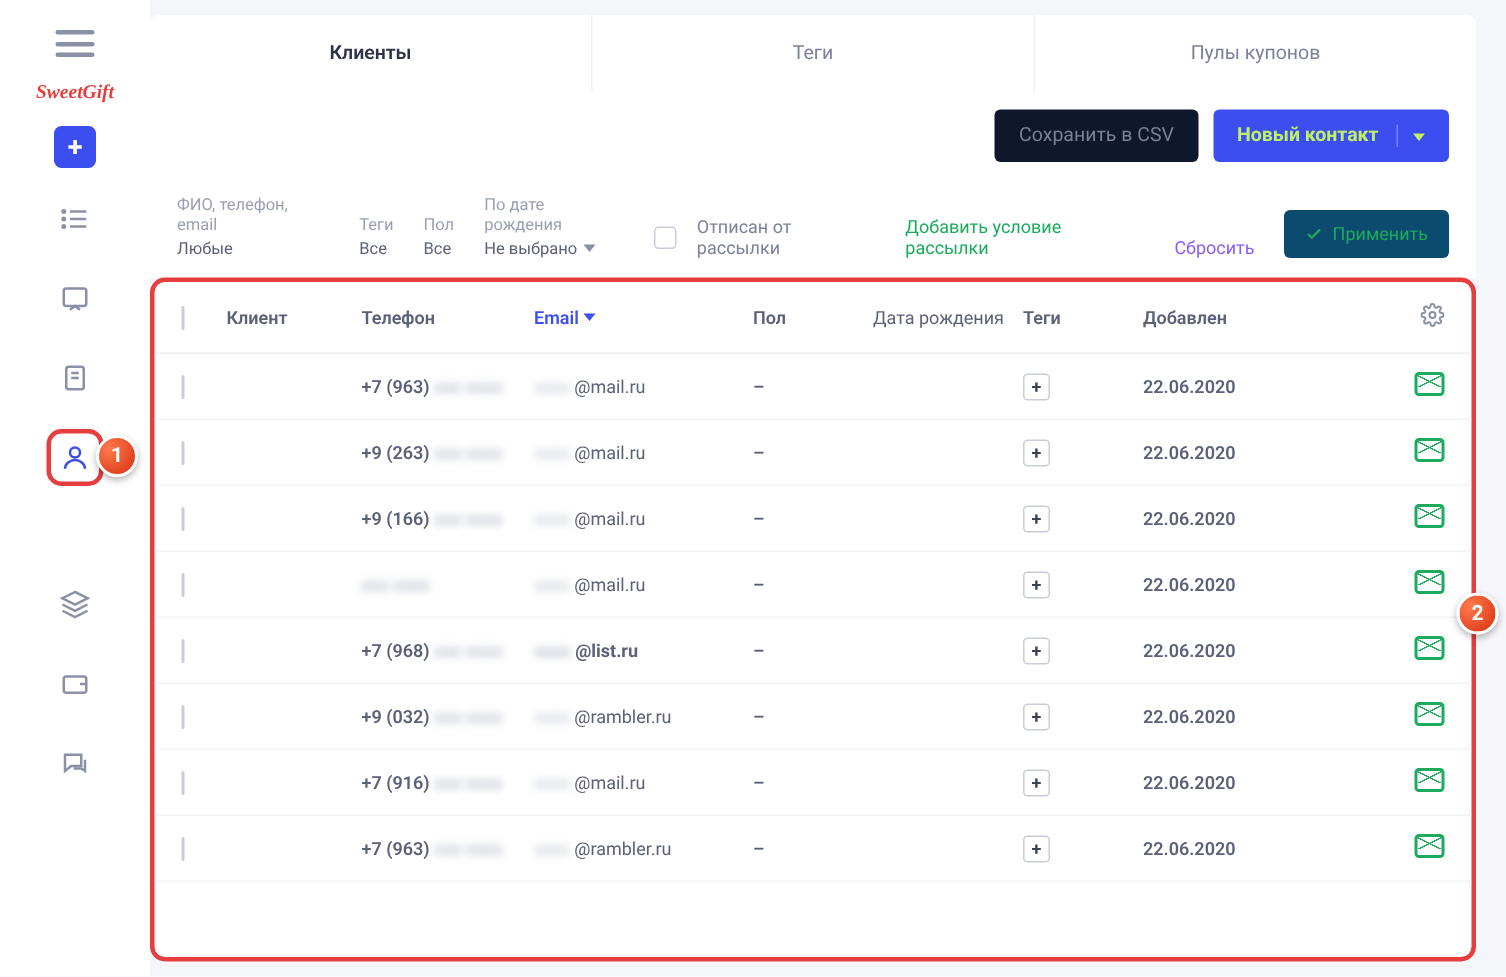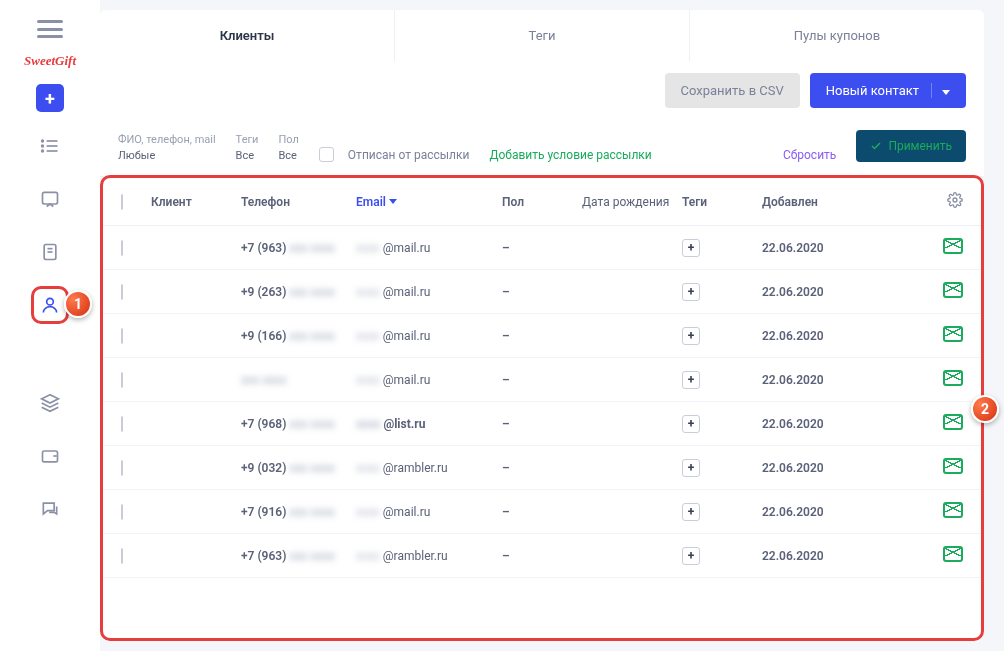--- a/index.html
+++ b/index.html
@@ -13,22 +13,22 @@
 .nav-icon.active{color:#3c4ef0;border:3px solid #e63d3d;border-radius:10px}
 .nav-icon svg{width:20px;height:20px}
 .nav-spacer{height:30px}
 .main{position:absolute;left:100px;top:10px;right:20px;bottom:10px;display:flex;flex-direction:column}
 .tabs{display:flex;background:#fff;border-radius:6px 6px 0 0;overflow:hidden}
 .tab{flex:1;padding:18px;text-align:center;color:#7a8199;cursor:pointer;border-right:1px solid #eef0f5}
 .tab:last-child{border-right:none}
 .tab.active{color:#2d3548;font-weight:600}
 .toolbar{background:#fff;padding:12px 18px;display:flex;justify-content:flex-end;gap:10px}
 .btn{padding:10px 16px;border-radius:4px;font-size:13px;cursor:pointer;border:none;display:flex;align-items:center;gap:8px}
-.btn-gray{background:#e5e5e5;color:#7a8199}
-.btn-primary{background:#3c4ef0;color:#ffffff;font-weight:400}
+.btn-gray{background:#0f172a;color:#7a8199}
+.btn-primary{background:#3c4ef0;color:#bef264;font-weight:700}
 .btn-primary .chev{border-left:1px solid rgba(255,255,255,.3);padding-left:10px;margin-left:4px}
 .filters{background:#fff;padding:10px 18px 14px;display:flex;gap:20px;align-items:flex-end;border-bottom:1px solid #eef0f5}
 .filter{display:flex;flex-direction:column;gap:3px;font-size:11px}
 .filter .lbl{color:#9aa0b3}
 .filter .val{color:#5a6178;display:flex;align-items:center;gap:4px}
 .chk-label{display:flex;align-items:center;gap:14px;color:#7a8199;font-size:12px}
 .chk-box{width:15px;height:15px;border:1px solid #c8cdd9;border-radius:3px}
 .link-green{color:#1aab5c;font-size:12px;cursor:pointer}
 .link-blue{color:#8b5cf6;font-size:12px;cursor:pointer;margin-left:auto}
 .btn-apply{background:#0c4a6e;color:#1aab5c;padding:9px 14px;border-radius:4px;display:flex;align-items:center;gap:6px;font-size:12px;cursor:pointer}
@@ -125,30 +125,37 @@
   </div>
   <div class="toolbar">
     <button class="btn btn-gray">Сохранить в CSV</button>
     <button class="btn btn-primary">
         <span>Новый контакт</span>
         <span class="chev"><span class="chev-down"></span></span>
       </button>
   </div>
   <div class="filters">
     <div class="filter">
-        <span class="lbl">ФИО, телефон, mail</span>
+        <span class="lbl">ФИО, телефон, email</span>
         <span class="val">Любые</span>
       </div>
     <div class="filter">
         <span class="lbl">Теги</span>
         <span class="val">Все</span>
       </div>
     <div class="filter">
         <span class="lbl">Пол</span>
         <span class="val">Все</span>
+      </div>
+    <div class="filter">
+        <span class="lbl">По дате рождения</span>
+        <span class="val">
+          <span>Не выбрано</span> 
+          <span class="chev-down" style="color:#8a90a5"></span>
+        </span>
       </div>
     <div class="chk-label">
         <span class="chk-box"></span>
         <span>Отписан от рассылки</span>
       </div>
     <span class="link-green">Добавить условие рассылки</span>
     <span class="link-blue">Сбросить</span>
     <div class="btn-apply">
         <svg width="12" height="12" viewBox="0 0 24 24" fill="none" stroke="currentColor" stroke-width="3">
           <polyline points="20 6 9 17 4 12"></polyline>

